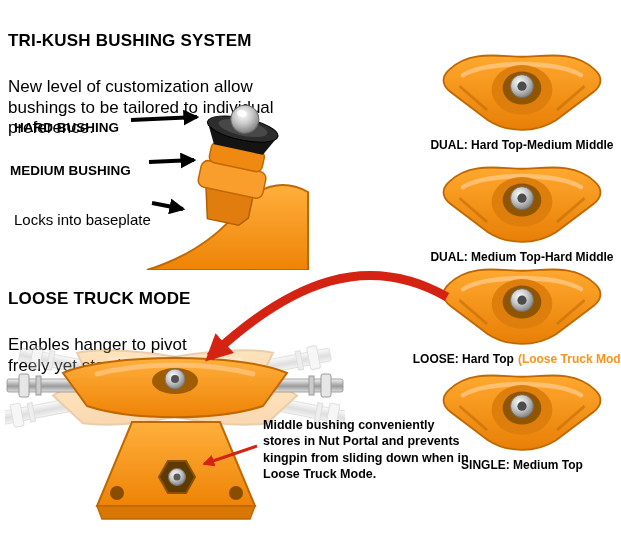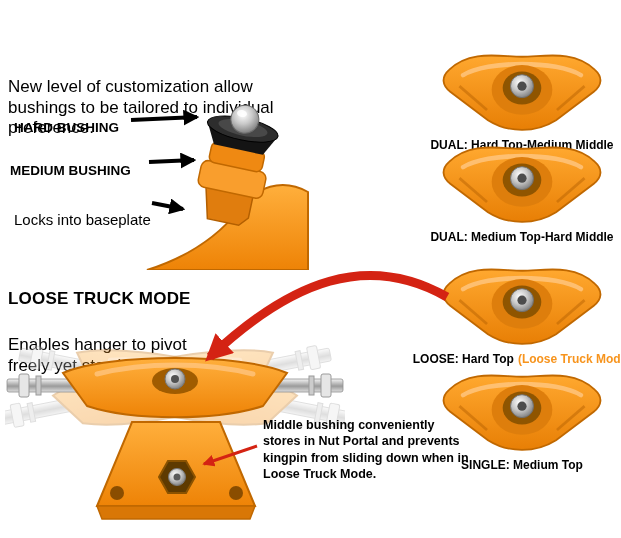--- a/index.html
+++ b/index.html
@@ -52,20 +52,21 @@
       <ellipse cx="90" cy="52" rx="33" ry="27" fill="#de7e0c"></ellipse>
       <ellipse cx="90" cy="50" rx="21" ry="18" fill="#8f5500"></ellipse>
       <circle cx="90" cy="48" r="12.5" fill="url(#domeGrad)" stroke="#6f6f6f"></circle>
       <circle cx="90" cy="48" r="5" fill="#4c4c4c"></circle>
     </g>
   </defs>
 </svg>
 
 <div class="canvas">
 
+  <h1 class="abs h-title" style="left:8px;top:31px">TRI-KUSH BUSHING SYSTEM</h1>
   <p class="abs sub" style="left:8px;top:53px;width:312px">New level of customization allow bushings to be tailored to individual preference.</p>
 
   <div class="abs lbl" style="left:14px;top:112px">HARD BUSHING</div>
   <div class="abs lbl" style="left:10px;top:155px">MEDIUM BUSHING</div>
   <div class="abs lbl-note" style="left:14px;top:211px">Locks into baseplate</div>
 
   <svg class="abs" style="left:145px;top:80px" width="165" height="190" viewBox="0 0 165 190">
     <path d="M2,190 L163,190 L163,112 C138,98 110,106 94,130 C70,160 40,178 2,190 Z" fill="url(#orangeVGrad)" stroke="#c06800" stroke-width="2"></path>
     <g transform="rotate(12 88 95)">
       <path d="M64,112 L112,112 L112,134 L104,143 L72,143 Z" fill="#e07d0e" stroke="#b35f00" stroke-width="1.5"></path>
@@ -114,21 +115,21 @@
 
   <figure class="config-item" style="left:432px;top:42px">
     <svg class="config-img" width="180" height="92" viewBox="0 0 180 100">
       <use href="#truckTop"></use>
     </svg>
     <figcaption class="config-caption">
       <span>DUAL: Hard Top-Medium Middle</span>
     </figcaption>
   </figure>
 
-  <figure class="config-item" style="left:432px;top:134px">
+  <figure class="config-item" style="left:432px;top:154px">
     <svg class="config-img" width="180" height="92" viewBox="0 0 180 100">
       <use href="#truckTop"></use>
     </svg>
     <figcaption class="config-caption">
       <span>DUAL: Medium Top-Hard Middle</span>
     </figcaption>
   </figure>
 
   <figure class="config-item" style="left:432px;top:256px">
     <svg class="config-img" width="180" height="92" viewBox="0 0 180 100">

